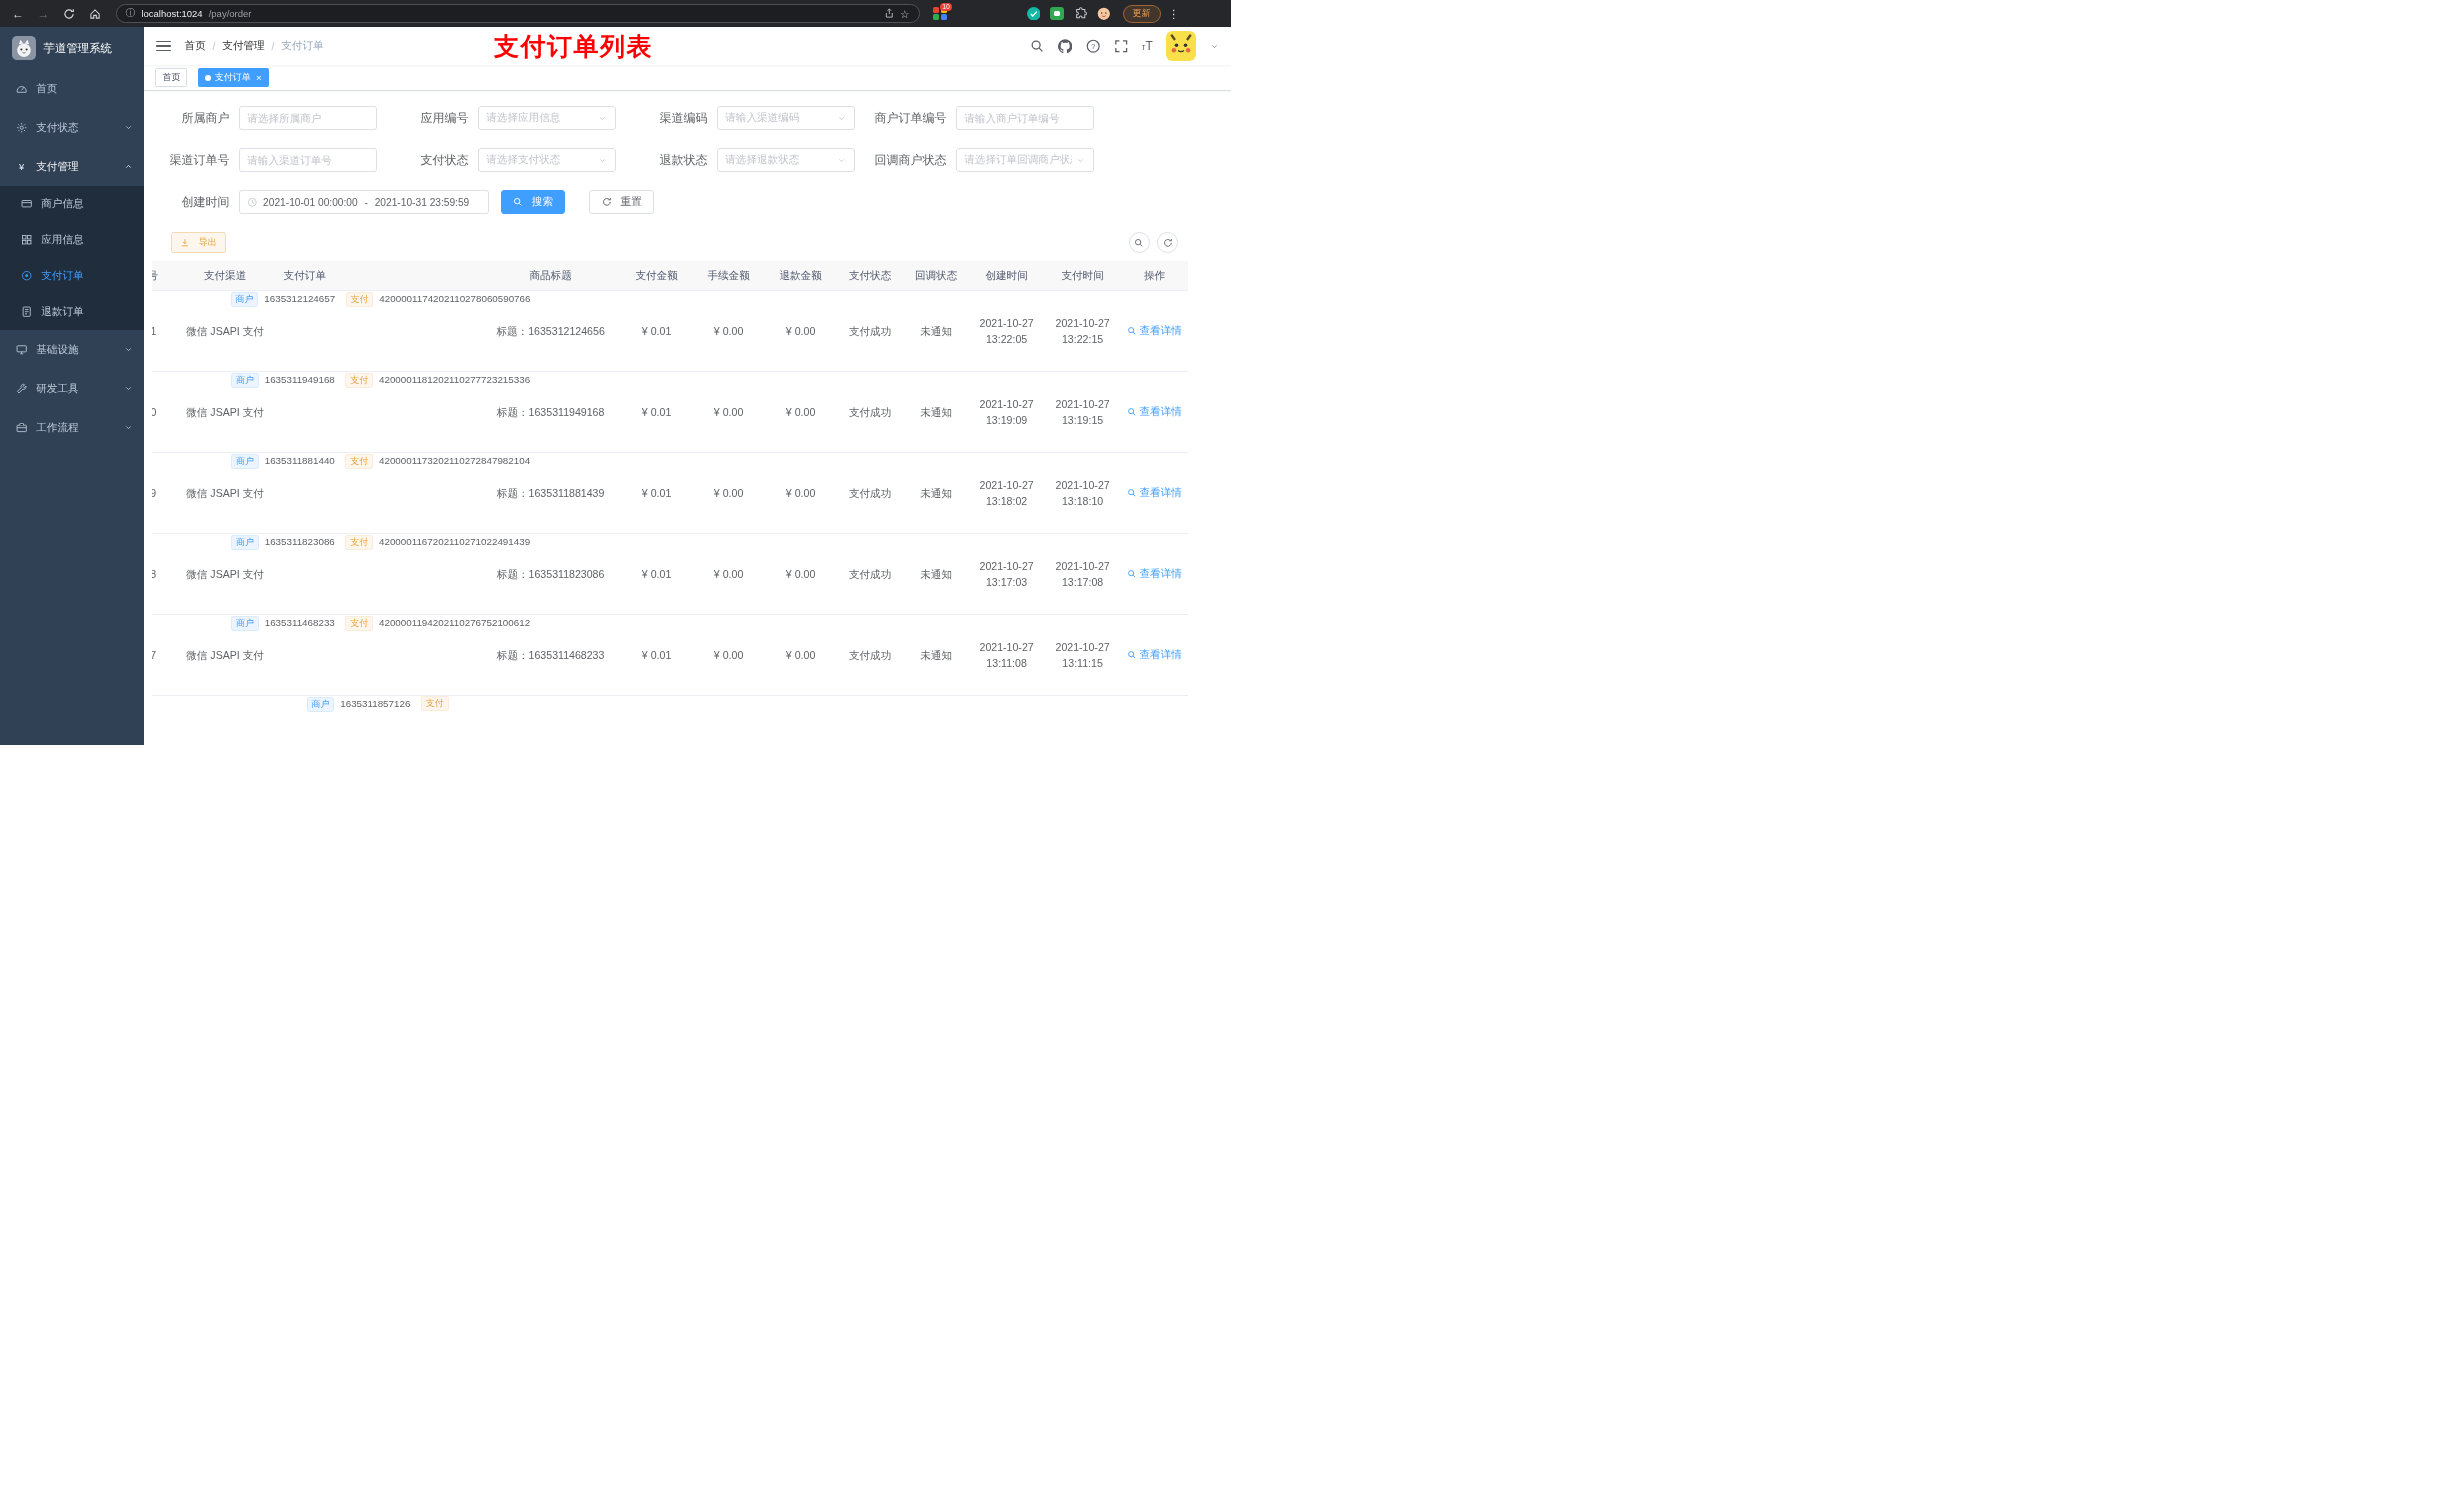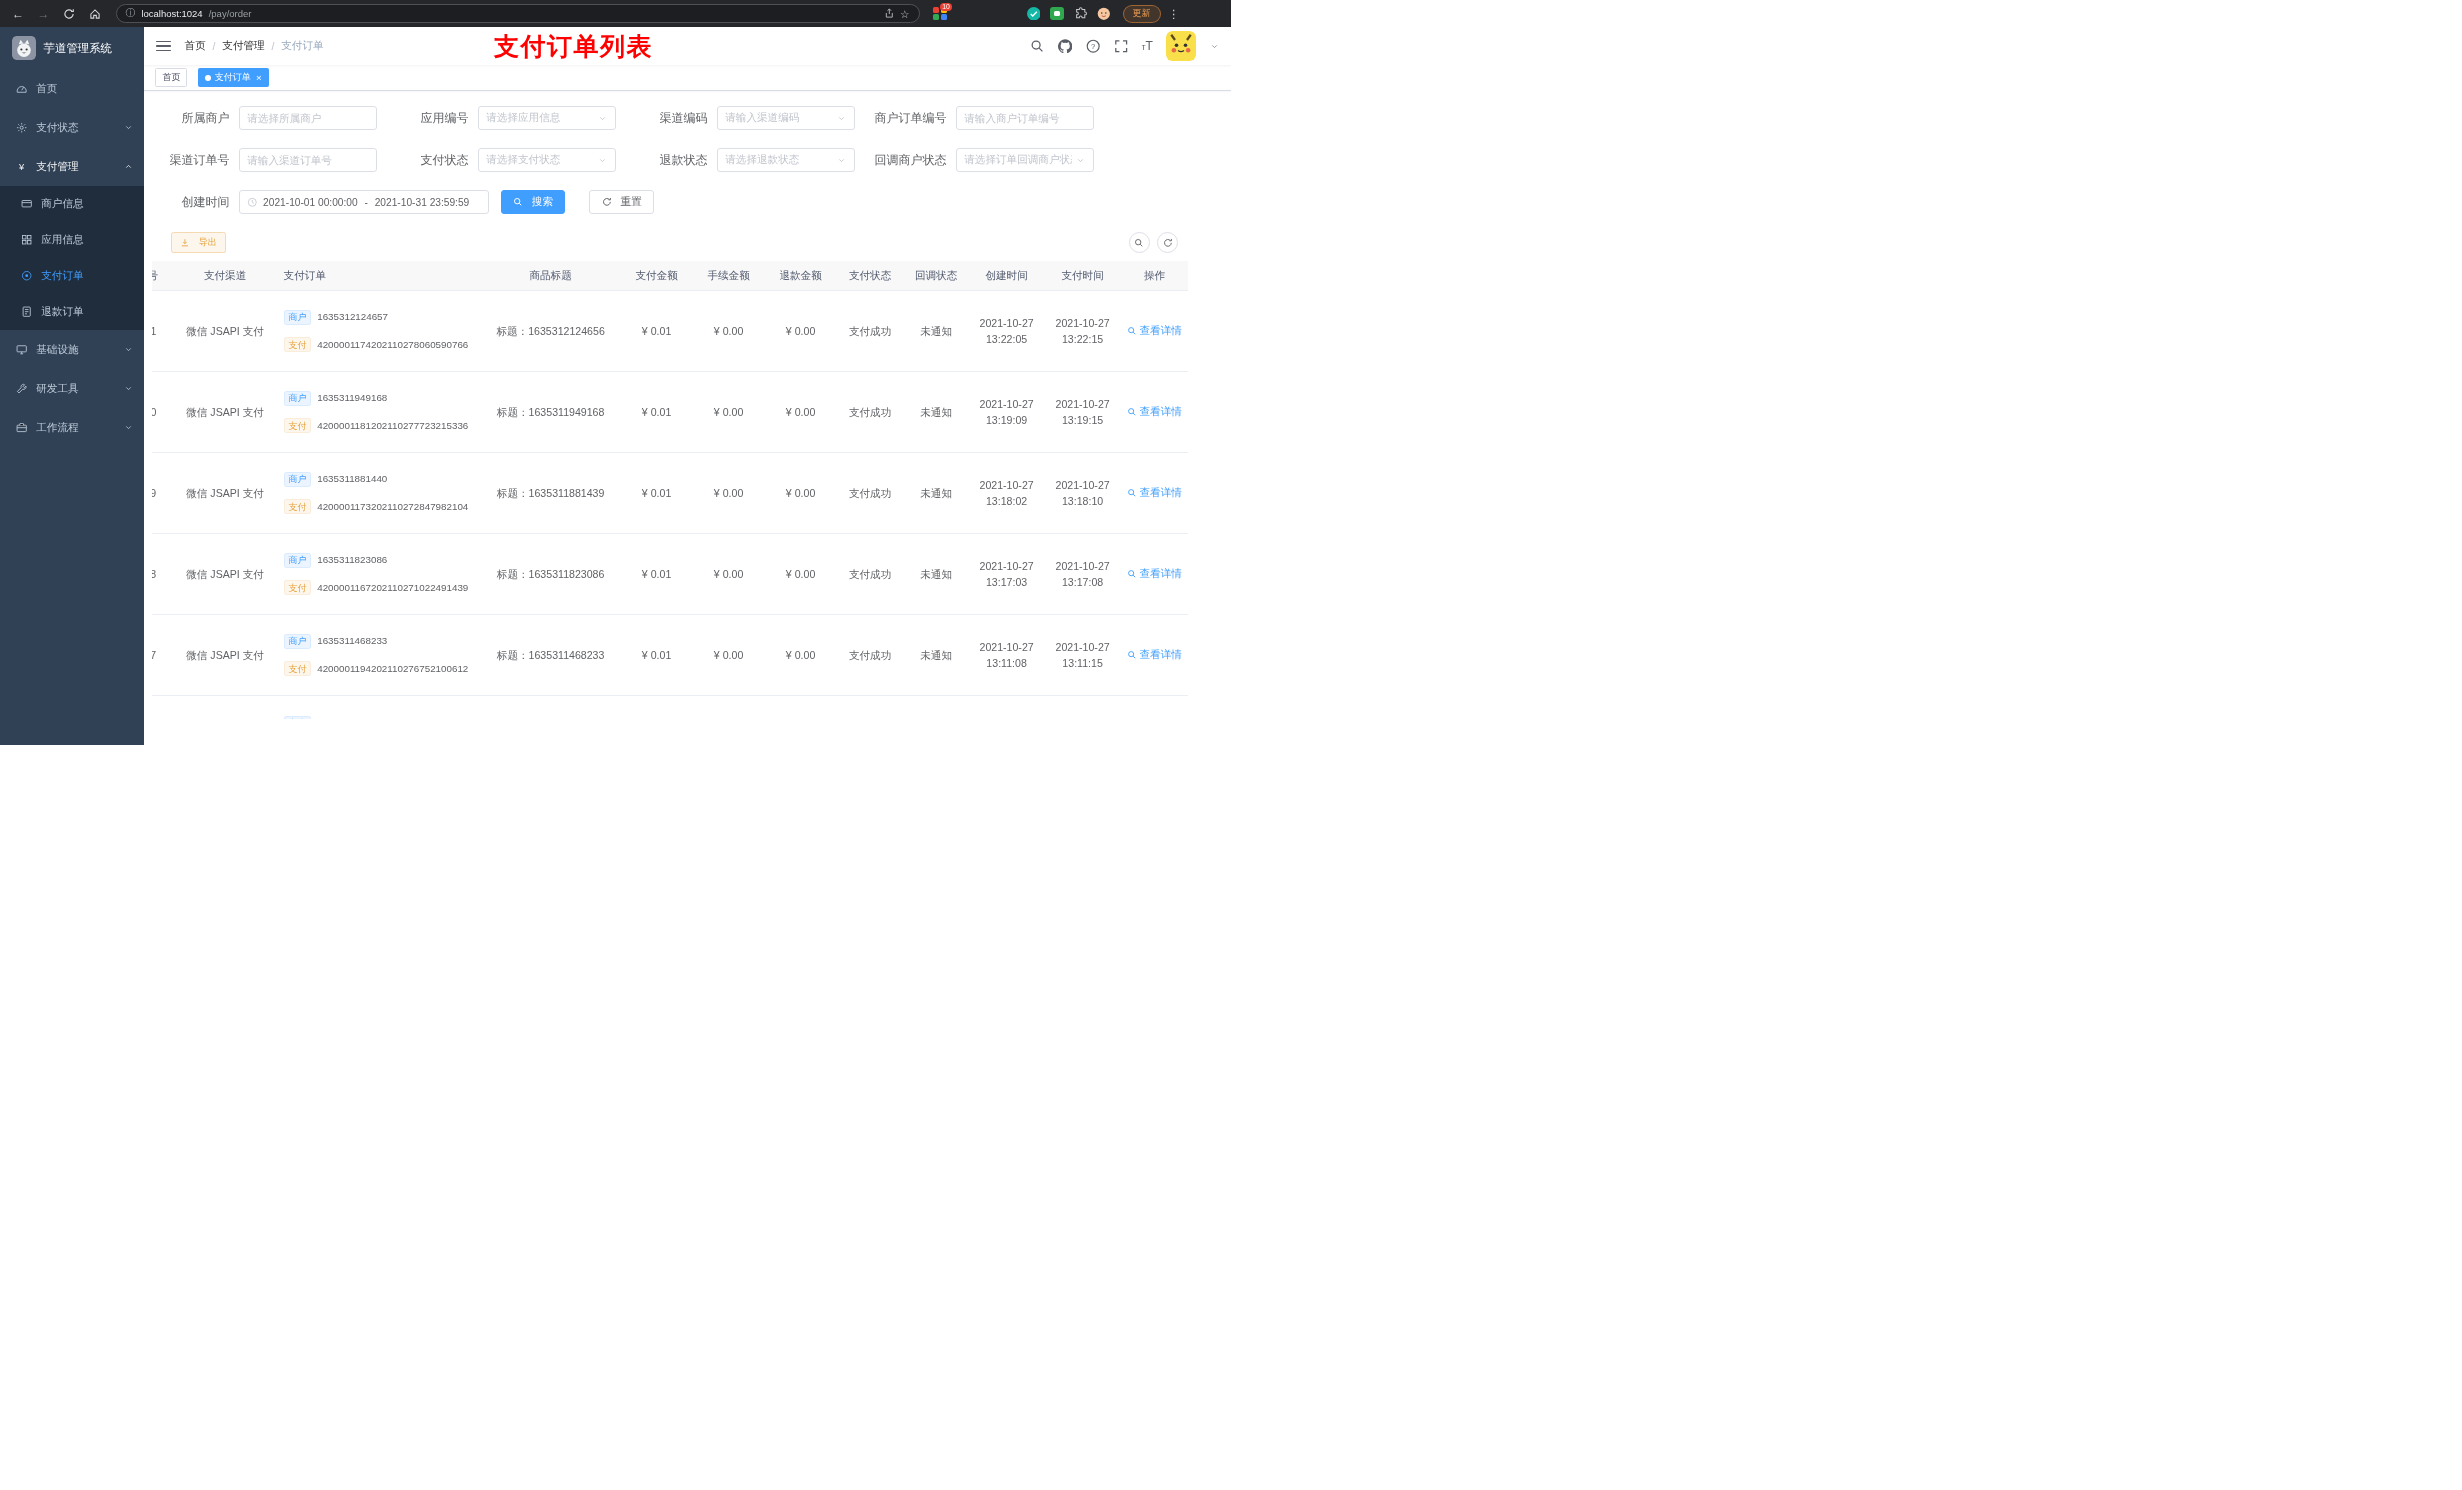--- a/index.html
+++ b/index.html
@@ -119,21 +119,21 @@
   
   .table-wrap { margin-top:8.3px; overflow:hidden; }
   .tbl { width:1074px; margin-left:-38px; color:#606266; font-size:10.6px; }
   .gridrow { display:grid; grid-template-columns:68px 87px 212px 140px 72px 72px 72px 67px 65px 76px 76px 68px; }
   .thead { background:#f8f8f9; height:30px; border-bottom:0.8px solid #ebeef5; }
   .th { display:flex; align-items:center; justify-content:center; font-weight:500; color:#515a6e; white-space:nowrap; }
   .th.left { justify-content:flex-start; padding-left:15px; }
   .tr { height:81px; border-bottom:0.8px solid #ebeef5; background:#fff; }
   .td { display:flex; align-items:center; justify-content:center; text-align:center; line-height:16.7px; padding:0 3px; }
   .td.two-line { flex-direction:column; }
-  .td.order-cell { flex-direction:column; align-items:flex-start; justify-content:center; gap:10.6px; padding-left:15px; }
+  .td.order-cell { flex-direction:row; align-items:flex-start; justify-content:center; gap:10.6px; padding-left:15px; }
   .oline { display:flex; align-items:center; gap:6px; white-space:nowrap; }
   .oline .num { font-size:9.8px; }
   .eltag { height:15px; padding:0 3.8px; border-radius:2.3px; font-size:9px; display:inline-flex; align-items:center; flex:none; }
   .eltag.blue { background:#ecf5ff; border:0.8px solid #d9ecff; color:#409eff; }
   .eltag.orange { background:#fdf6ec; border:0.8px solid #faecd8; color:#e6a23c; }
   .detail { color:#409eff; display:inline-flex; align-items:center; gap:2.3px; cursor:pointer; text-decoration:none;
             font-size:10.6px; white-space:nowrap;font-family:Liberation Mono, monospace; }
   .detail svg { width:9.8px; height:9.8px; }
 
   .bottom-mask { position:absolute; left:144px; right:0; top:719px; height:26px; background:#fff; z-index:4; }

